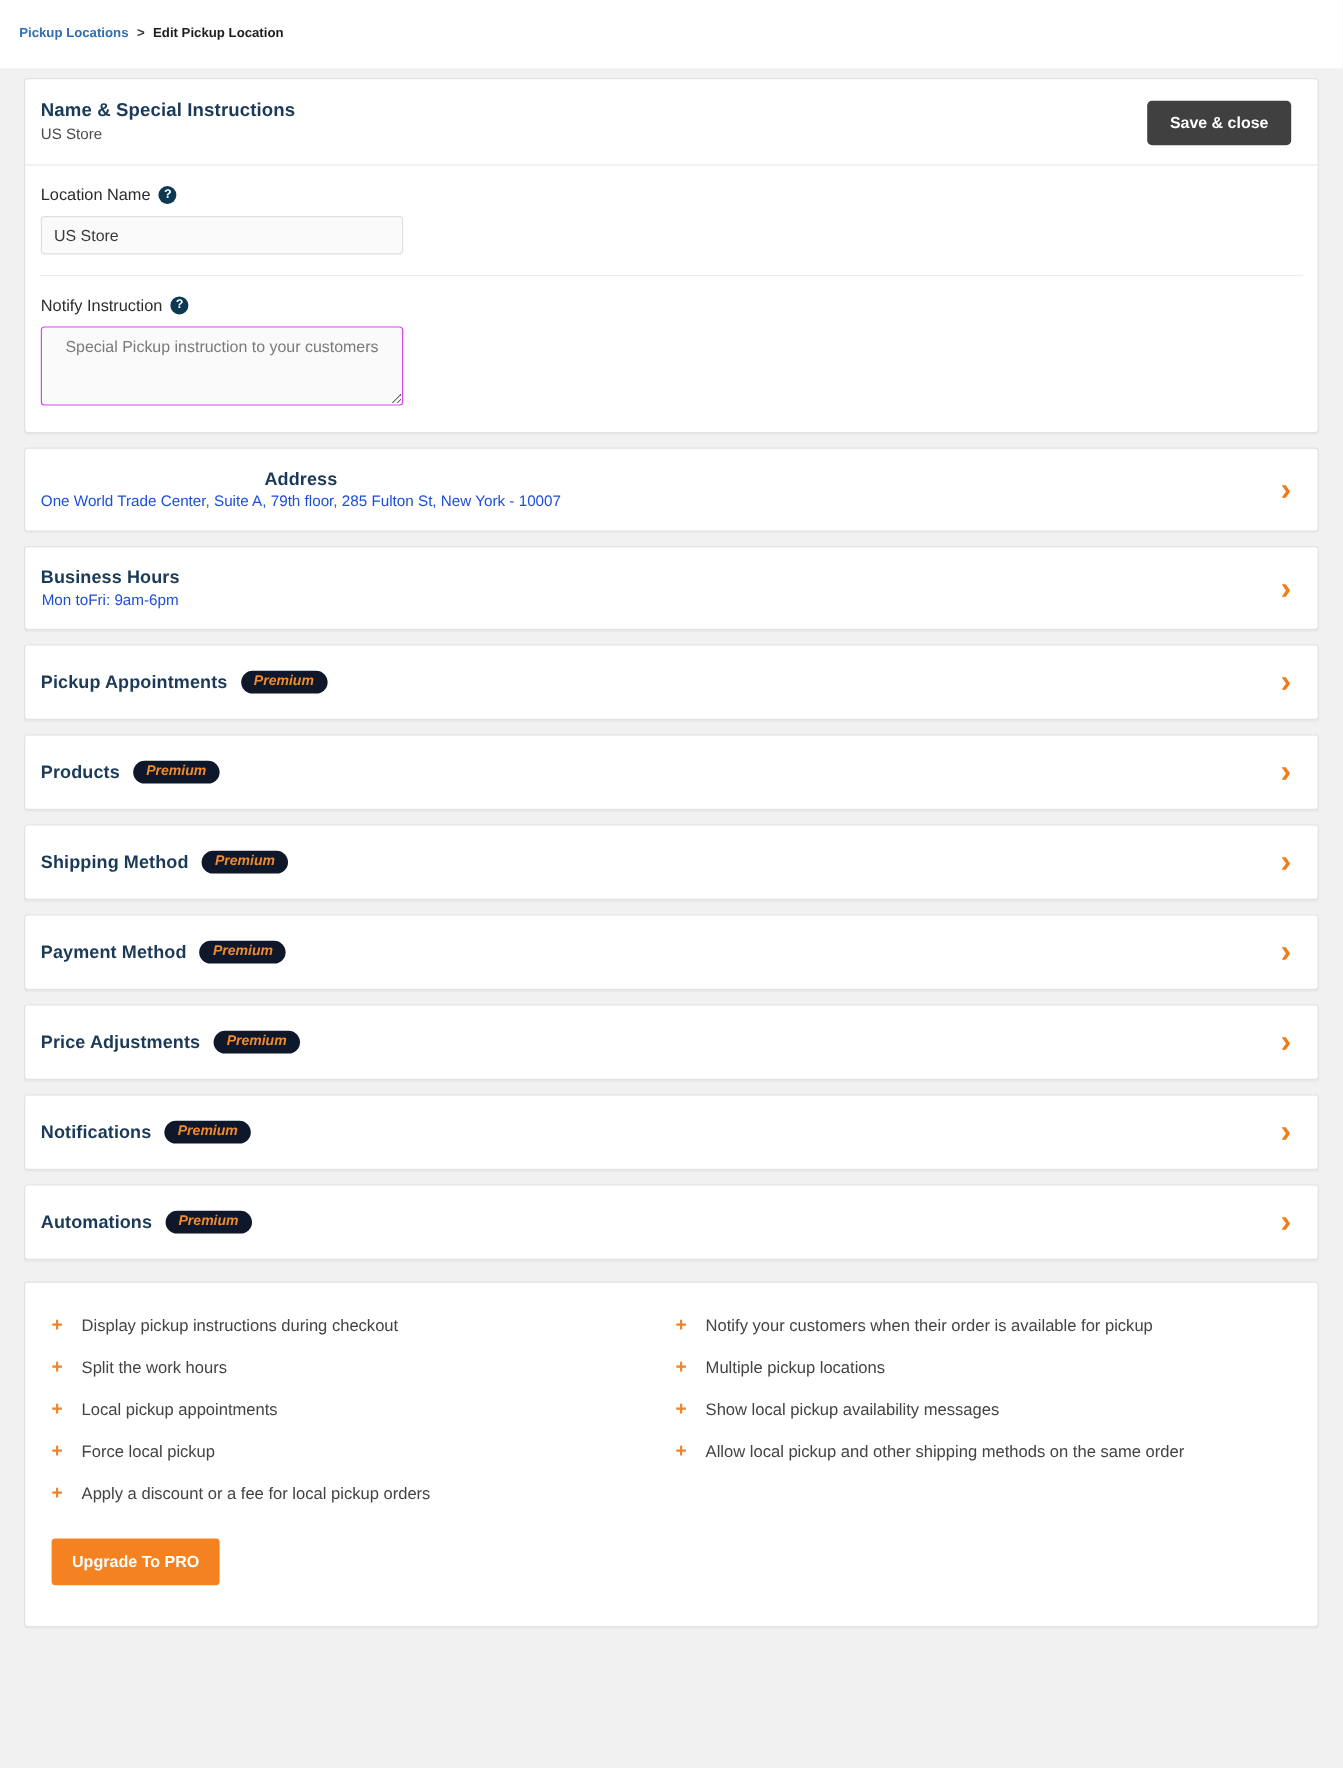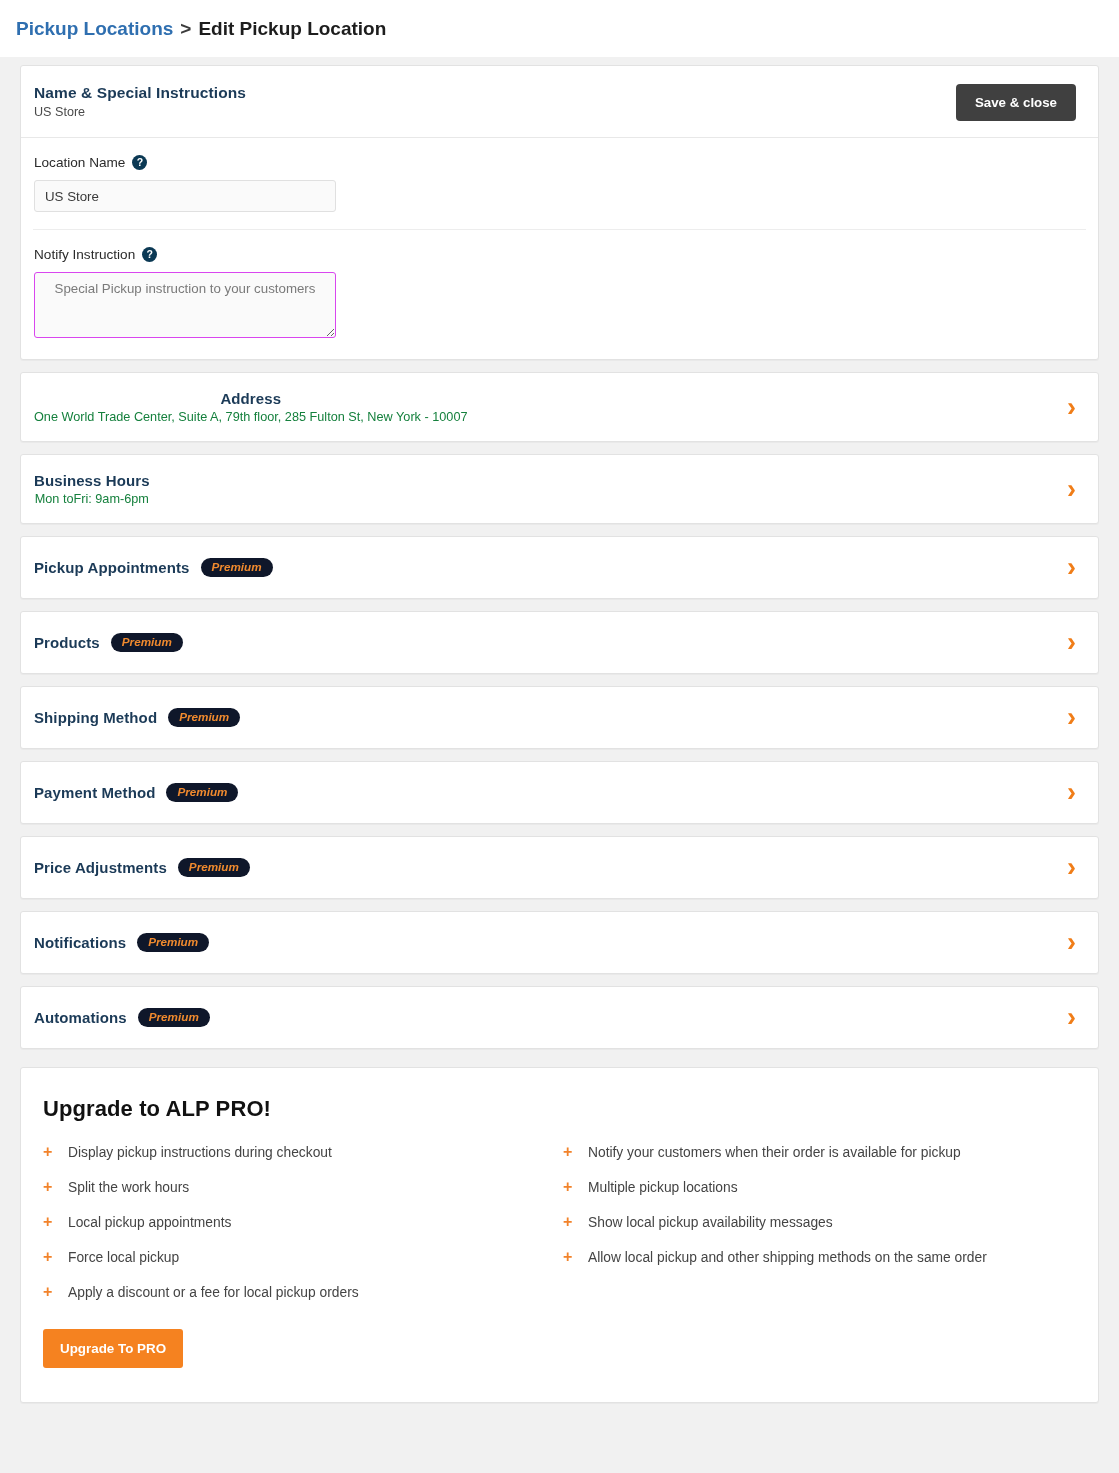--- a/index.html
+++ b/index.html
@@ -13,21 +13,21 @@
 
   .topbar {
     background: #ffffff;
     height: 57px;
     display: flex;
     align-items: center;
     padding: 0 16px;
   }
 
   .breadcrumb {
-    font-size: 19px;
+    font-size: 11px;
     display: flex;
     align-items: flex-end;
     gap: 7px;
     line-height: 1;
   }
   .crumb-link {
     color: #2f6fb0;
     font-weight: 600;
     cursor: pointer;
   }
@@ -149,21 +149,21 @@
     min-height: 60px;
   }
   .row-left { display: flex; flex-direction: column; gap: 3px; align-items: center; }
   .row-title-line { display: flex; align-items: center; gap: 11px; }
   .row-title {
     font-size: 15px;
     font-weight: 700;
     color: #1b3a57;
     letter-spacing: .1px;
   }
-  .row-sub { font-size: 12.7px; color: #15803d; }
+  .row-sub { font-size: 12.7px; color: #1d4ed8; }
 
   .badge-premium {
     background: #0f172a;
     color: #f08a2e;
     font-size: 11.7px;
     font-style: italic;
     font-weight: 600;
     border-radius: 11px;
     padding: 3px 11px 4px 11px;
     line-height: 1;
@@ -371,21 +371,20 @@
         <div class="row-title-line">
           <span class="row-title">Automations</span>
           <span class="badge-premium">Premium</span>
         </div>
       </div>
       <span class="chevron">›</span>
     </div>
   </div>
 
   <div class="upgrade-card" style="margin-top:18px;">
-    <div class="upgrade-title">Upgrade to ALP PRO!</div>
 
     <div class="feature-cols">
       <div>
         <div class="feature-item">
           <span class="plus-icon">+</span>
           <span>Display pickup instructions during checkout</span>
         </div>
         <div class="feature-item">
           <span class="plus-icon">+</span>
           <span>Split the work hours</span>

